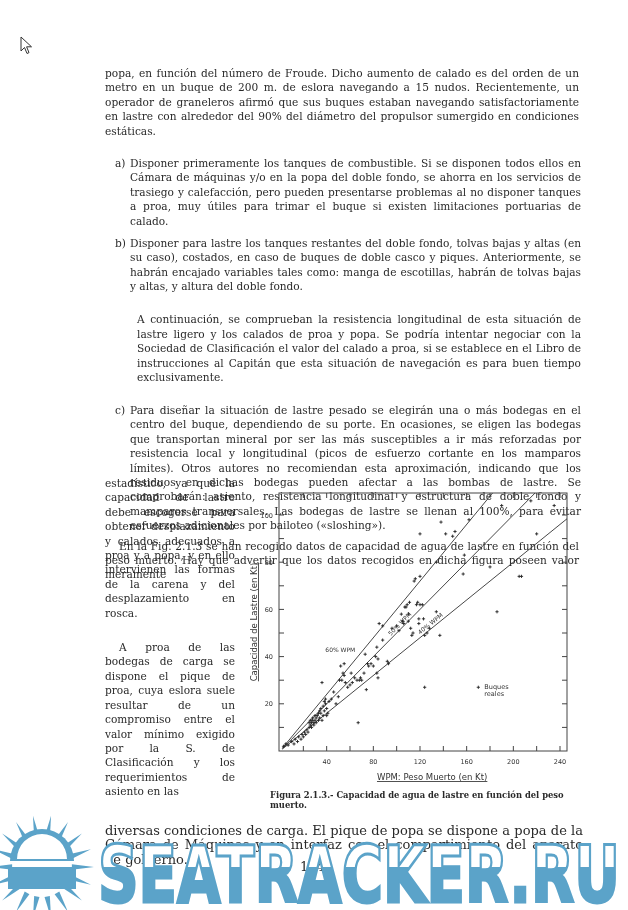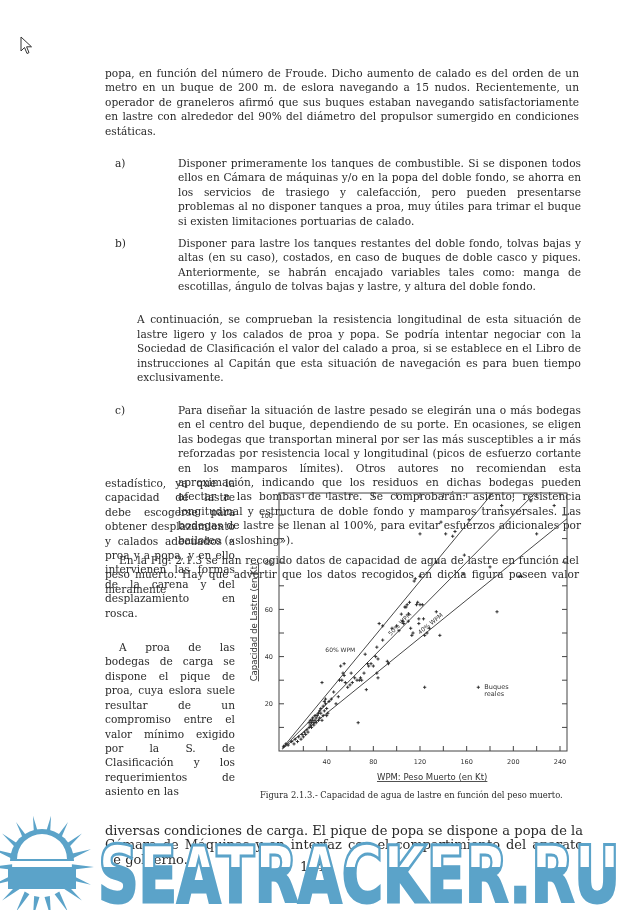--- a/index.html
+++ b/index.html
@@ -5,27 +5,27 @@
   html, body { margin:0; padding:0; }
   body { width:628px; height:910px; background:#ffffff; position:relative; overflow:hidden;
          font-family:"DejaVu Serif", "Liberation Serif", serif; color:#2a2a2a; }
   .cursor { position:absolute; left:20px; top:36px; width:14px; height:20px; }
   .page { position:absolute; left:103px; top:64px; width:478px; font-size:10.6px; line-height:14.4px; }
   .p { margin:2px; text-align:justify; text-align-last:left; }
   .p.indent { text-indent:14px; }
   .gap { height:8px; }
   .li { display:flex; margin:0; }
   .li .lbl { width:15px; flex:none; padding-left:12px; }
-  .li .txt { flex:1; text-align:justify;margin-left:48px; }
+  .li .txt { flex:1; text-align:justify; }
   .sub { margin-left:34px; text-align:justify; }
   .wrapcol { position:absolute; left:103px; top:474px; width:134px; font-size:10.6px; line-height:14.4px; }
   .wrapcol .p { text-align:justify; }
   .tail { position:absolute; left:103px; top:822px; width:478px; font-size:13px; line-height:14.4px; }
   .figure { position:absolute; left:243px; top:487px; width:340px; height:300px; }
-  .caption { position:absolute; left:260px; top:790px; width:330px; font-size:8.4px; font-weight:normal; }
+  .caption { position:absolute; left:270px; top:790px; width:330px; font-size:8.4px; font-weight:bold; }
   .pagenum { position:absolute; left:300px; top:859px; font-size:13px; }
   .wm { position:absolute; left:0; top:815px; width:628px; height:95px; }
   svg text { font-family:"DejaVu Sans", "Liberation Sans", sans-serif; }
 </style>
 </head>
 <body>
 
 <svg class="cursor" viewBox="0 0 14 20">
   <path d="M1 1 L1 15 L4.5 11.5 L7 17.5 L9 16.6 L6.6 10.8 L11.5 10.8 Z" fill="#fff" stroke="#333" stroke-width="1"></path>
 </svg>
@@ -34,21 +34,21 @@
   <p class="p">popa, en función del número de Froude. Dicho aumento de calado es del orden de un metro en un buque de 200 m. de eslora navegando a 15 nudos. Recientemente, un operador de graneleros afirmó que sus buques estaban navegando satisfactoriamente en lastre con alrededor del 90% del diámetro del propulsor sumergido en condiciones estáticas.</p>
   <div class="gap"></div>
   <div class="gap"></div>
   <div class="li">
     <span class="lbl">a)</span>
     <span class="txt">Disponer primeramente los tanques de combustible. Si se disponen todos ellos en Cámara de máquinas y/o en la popa del doble fondo, se ahorra en los servicios de trasiego y calefacción, pero pueden presentarse problemas al no disponer tanques a proa, muy útiles para trimar el buque si existen limitaciones portuarias de calado.</span>
   </div>
   <div class="gap"></div>
   <div class="li">
     <span class="lbl">b)</span>
-    <span class="txt">Disponer para lastre los tanques restantes del doble fondo, tolvas bajas y altas (en su caso), costados, en caso de buques de doble casco y piques. Anteriormente, se habrán encajado variables tales como: manga de escotillas, ángulo de tolvas bajas y lastre, y altura del doble fondo.</span>
+    <span class="txt">Disponer para lastre los tanques restantes del doble fondo, tolvas bajas y altas (en su caso), costados, en caso de buques de doble casco y piques. Anteriormente, se habrán encajado variables tales como: manga de escotillas, habrán de tolvas bajas y altas, y altura del doble fondo.</span>
   </div>
   <div class="gap"></div>
   <p class="sub">A continuación, se comprueban la resistencia longitudinal de esta situación de lastre ligero y los calados de proa y popa. Se podría intentar negociar con la Sociedad de Clasificación el valor del calado a proa, si se establece en el Libro de instrucciones al Capitán que esta situación de navegación es para buen tiempo exclusivamente.</p>
   <div class="gap"></div>
   <div class="li">
     <span class="lbl">c)</span>
     <span class="txt">Para diseñar la situación de lastre pesado se elegirán una o más bodegas en el centro del buque, dependiendo de su porte. En ocasiones, se eligen las bodegas que transportan mineral por ser las más susceptibles a ir más reforzadas por resistencia local y longitudinal (picos de esfuerzo cortante en los mamparos límites). Otros autores no recomiendan esta aproximación, indicando que los residuos en dichas bodegas pueden afectar a las bombas de lastre. Se comprobarán: asiento, resistencia longitudinal y estructura de doble fondo y mamparos transversales. Las bodegas de lastre se llenan al 100%, para evitar esfuerzos adicionales por bailoteo («sloshing»).</span>
   </div>
   <div style="height:4px"></div>
   <p class="p indent">En la Fig. 2.1.3 se han recogido datos de capacidad de agua de lastre en función del peso muerto. Hay que advertir que los datos recogidos en dicha figura poseen valor meramente</p>

